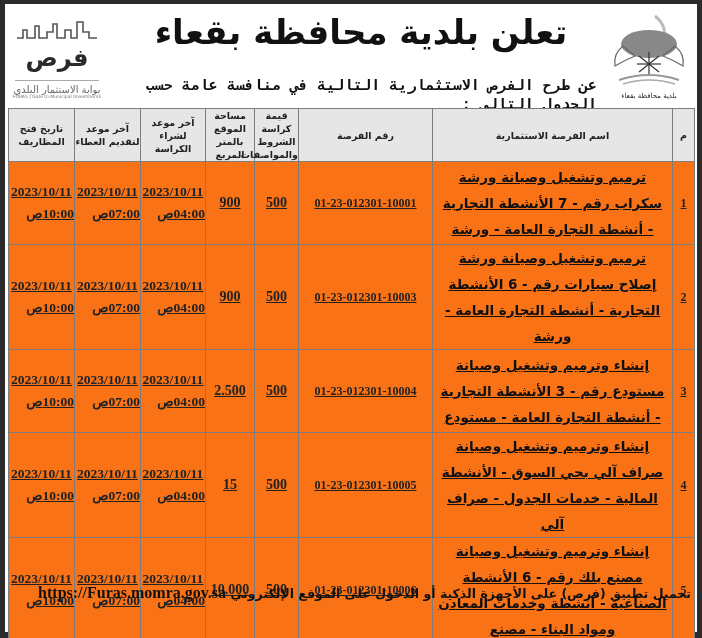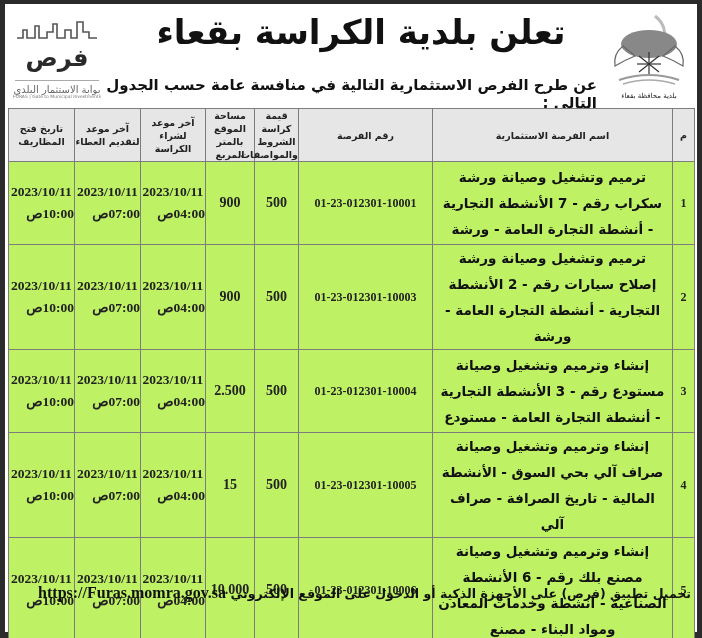--- a/index.html
+++ b/index.html
@@ -12,21 +12,21 @@
     background:#ffffff; box-sizing:border-box;
   }
   .header { position:absolute; left:0; top:0; width:692px; height:100px; }
   .title {
     position:absolute; left:120px; right:100px; top:8px; text-align:center;
     font-size:34px; font-weight:bold; color:#111; direction:rtl; letter-spacing:0.5px;
     font-family:"DejaVu Sans", sans-serif;
   }
   .subtitle {
     position:absolute; left:100px; right:100px; top:72px; text-align:right;
-    font-size:15px; font-weight:bold; color:#111; direction:rtl;
+    font-size:15px; font-weight:bold; color:#111; direction:rtl;font-family:Liberation Mono, monospace;
   }
   .furas-logo { position:absolute; left:4px; top:8px; width:92px; height:88px; }
   .furas-skyline { position:absolute; left:8px; top:6px; width:80px; height:26px; }
   .furas-word {
     position:absolute; left:0; top:30px; width:96px; text-align:center;
     font-size:24px; font-weight:bold; color:#2a2a2a; direction:rtl; line-height:32px;
   }
   .furas-line { position:absolute; left:6px; top:68px; width:84px; height:1px; background:#aaa; }
   .furas-ar { position:absolute; left:0; top:72px; width:96px; text-align:center; font-size:10px; color:#666; direction:rtl; }
   .furas-en { position:absolute; left:0; top:82px; width:96px; text-align:center; font-size:4.5px; color:#777; white-space:nowrap; }
@@ -39,21 +39,21 @@
   table.grid {
     position:absolute; left:3px; top:104px; width:686px;
     border-collapse:collapse; direction:rtl; table-layout:fixed;
   }
   table.grid th, table.grid td {
     border:1.5px solid #7d7d7d; text-align:center; vertical-align:middle; padding:0;
   }
   table.grid th {
     background:#e6e6e6; font-size:9.5px; font-weight:bold; color:#222; line-height:13px; height:46px;
   }
-  table.grid td { background:#bef264; height:82px; }
+  table.grid td { background:#f97316; height:82px;text-decoration:underline; }
   .c-num { font-family:"Liberation Serif", serif; font-size:12px; font-weight:bold; color:#222; }
   .c-name {
     font-size:13.5px; font-weight:bold; color:#111; line-height:26px; padding:0 5px !important;
     text-align:center; direction:rtl;
   }
   .c-id { font-family:"Liberation Serif", serif; font-size:12px; font-weight:bold; color:#222; }
   .c-val { font-family:"Liberation Serif", serif; font-size:14px; font-weight:bold; color:#222; }
   .c-date { font-family:"Liberation Serif", serif; font-size:13.5px; font-weight:bold; color:#222; line-height:22px;margin-left:10px; }
   .c-date .t { display:block; direction:rtl;padding-left:35px; }
   .c-date .d { display:block; direction:ltr; }
@@ -74,21 +74,21 @@
     <div class="furas-logo">
       <svg class="furas-skyline" viewBox="0 0 80 26">
         <polyline points="0,20 6,20 6,12 10,12 10,20 18,20 18,8 22,8 22,20 30,20 30,14 36,14 36,6 40,6 40,20 48,20 48,12 54,12 54,20 60,20 60,4 66,4 66,14 72,14 72,20 80,20" fill="none" stroke="#555" stroke-width="1.6"></polyline>
       </svg>
       <div class="furas-word">فرص</div>
       <div class="furas-line"></div>
       <div class="furas-ar">بوابة الاستثمار البلدي</div>
       <div class="furas-en">FURAS | Gate to Municipal Investments</div>
     </div>
 
-    <div class="title">تعلن بلدية الكراسة بقعاء</div>
+    <div class="title">تعلن بلدية محافظة بقعاء</div>
     <div class="subtitle">عن طرح الفرص الاستثمارية التالية في منافسة عامة حسب الجدول التالي :</div>
 
     <div class="baqaa-logo">
       <svg width="88" height="76" viewBox="0 0 88 76">
         <path d="M50,2 C60,10 62,20 56,28" fill="none" stroke="#bbb" stroke-width="3"></path>
         <ellipse cx="44" cy="30" rx="28" ry="14" fill="#888"></ellipse>
         <path d="M18,32 Q8,40 10,52 Q20,46 30,42 Z" fill="none" stroke="#666" stroke-width="1.2"></path>
         <path d="M70,32 Q80,40 78,52 Q68,46 58,42 Z" fill="none" stroke="#666" stroke-width="1.2"></path>
         <g stroke="#333" stroke-width="1.2">
           <line x1="44" y1="38" x2="44" y2="62"></line>
@@ -141,21 +141,21 @@
             <span class="d">2023/10/11</span>
             <span class="t">07:00ص</span>
           </td>
         <td class="c-date">
             <span class="d">2023/10/11</span>
             <span class="t">10:00ص</span>
           </td>
       </tr>
       <tr>
         <td class="c-num">2</td>
-        <td class="c-name">ترميم وتشغيل وصيانة ورشة إصلاح سيارات رقم - 2 الأنشطة التجارية - أنشطة التجارة العامة - ورشة</td>
+        <td class="c-name">ترميم وتشغيل وصيانة ورشة إصلاح سيارات رقم - 6 الأنشطة التجارية - أنشطة التجارة العامة - ورشة</td>
         <td class="c-id">01-23-012301-10003</td>
         <td class="c-val">500</td>
         <td class="c-val">900</td>
         <td class="c-date">
             <span class="d">2023/10/11</span>
             <span class="t">04:00ص</span>
           </td>
         <td class="c-date">
             <span class="d">2023/10/11</span>
             <span class="t">07:00ص</span>
@@ -179,21 +179,21 @@
             <span class="d">2023/10/11</span>
             <span class="t">07:00ص</span>
           </td>
         <td class="c-date">
             <span class="d">2023/10/11</span>
             <span class="t">10:00ص</span>
           </td>
       </tr>
       <tr>
         <td class="c-num">4</td>
-        <td class="c-name">إنشاء وترميم وتشغيل وصيانة صراف آلي بحي السوق - الأنشطة المالية - تاريخ الصرافة - صراف آلي</td>
+        <td class="c-name">إنشاء وترميم وتشغيل وصيانة صراف آلي بحي السوق - الأنشطة المالية - خدمات الجدول - صراف آلي</td>
         <td class="c-id">01-23-012301-10005</td>
         <td class="c-val">500</td>
         <td class="c-val">15</td>
         <td class="c-date">
             <span class="d">2023/10/11</span>
             <span class="t">04:00ص</span>
           </td>
         <td class="c-date">
             <span class="d">2023/10/11</span>
             <span class="t">07:00ص</span>

